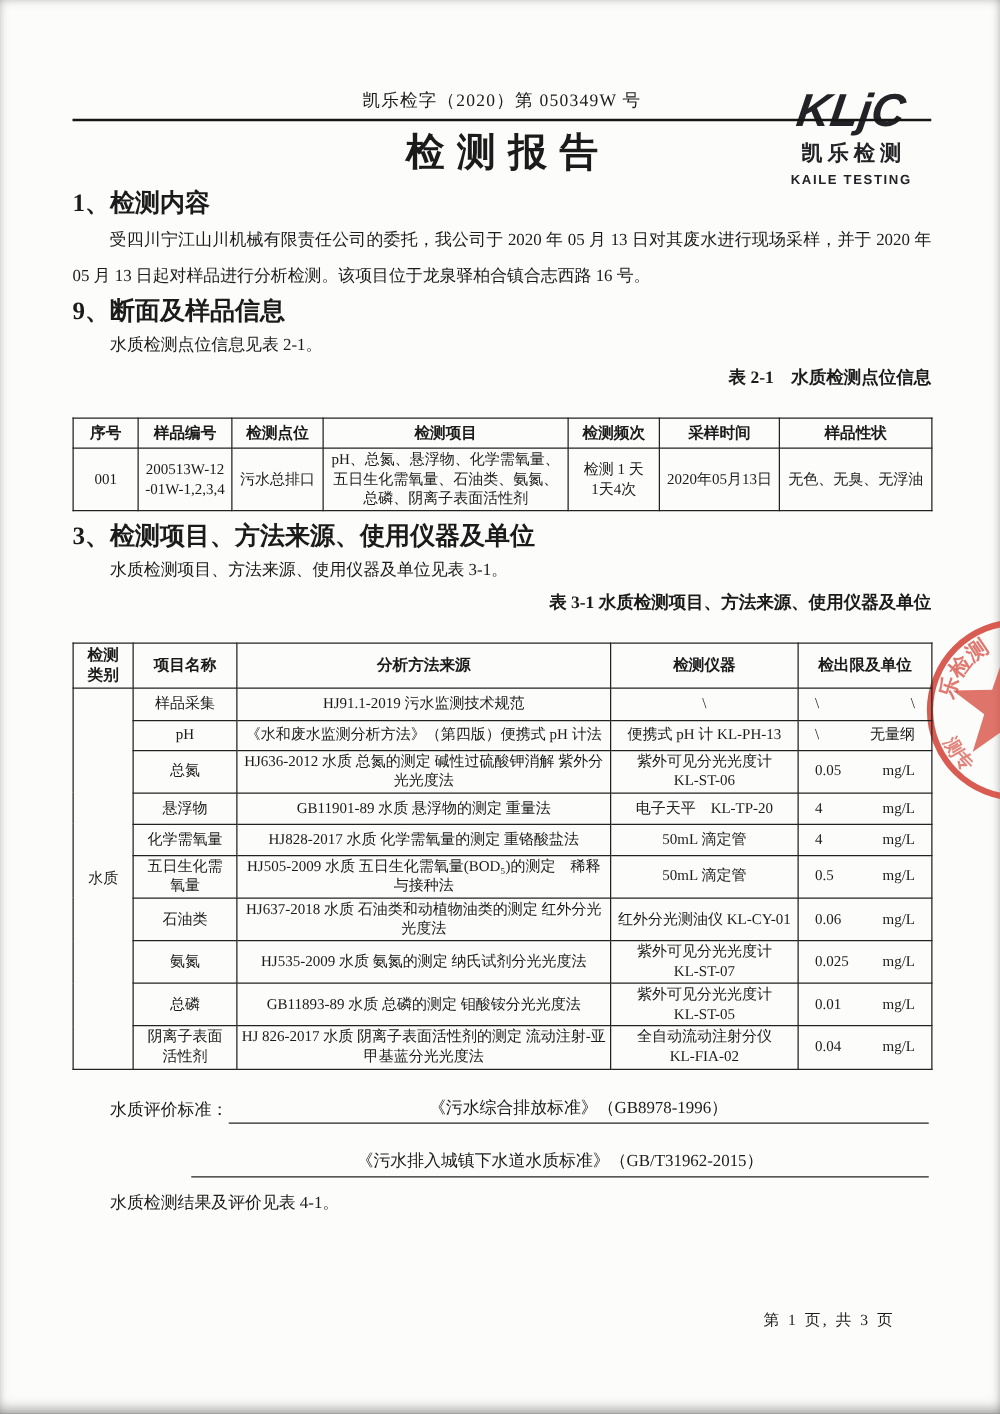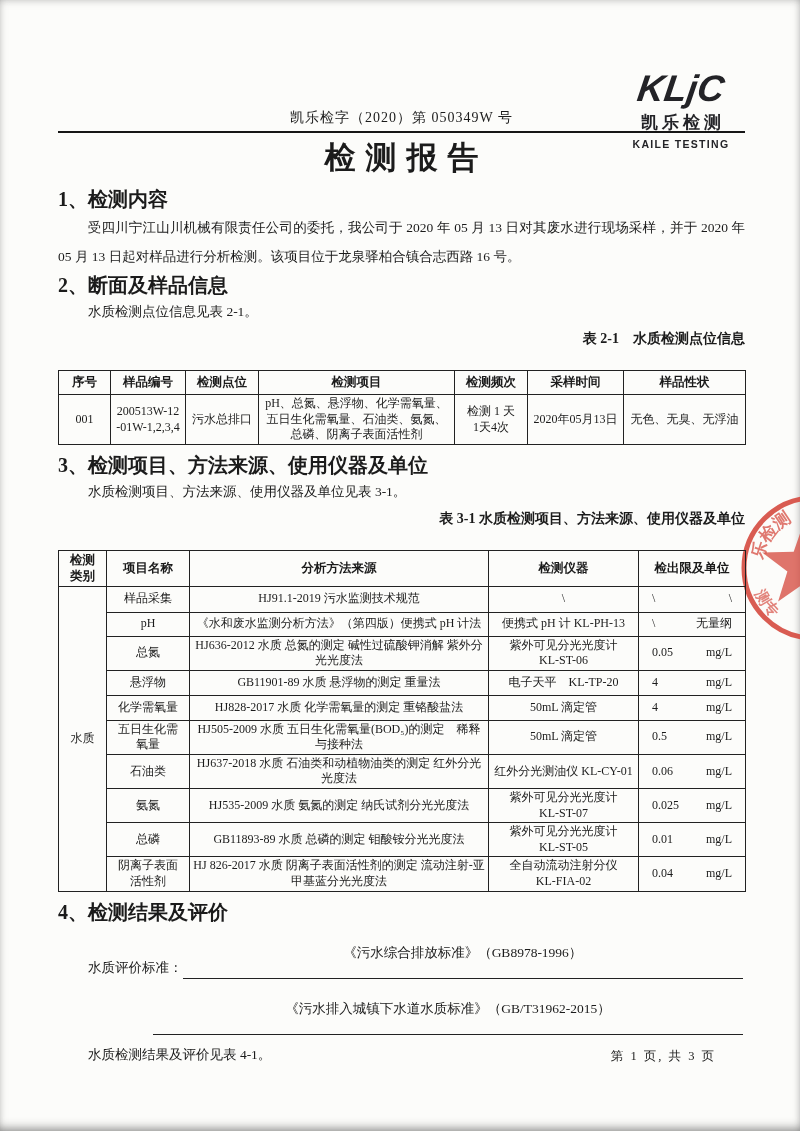--- a/index.html
+++ b/index.html
@@ -13,21 +13,21 @@
       inset 5px 0 8px -5px rgba(150,150,150,.28);
   }
   .content{position:absolute;left:58px;top:0;width:687px;}
   
   .logo{position:absolute;top:70px;right:58px;width:122px;text-align:center;color:#232327;
         font-family:"Liberation Sans",sans-serif;}
   .logo-mark{font-size:37px;font-weight:900;font-style:italic;transform:skewX(-8deg);line-height:1;}
   .logo-cn{font-size:17px;font-weight:800;letter-spacing:4px;text-indent:4px;margin-top:4px;}
   .logo-en{font-size:10.5px;font-weight:700;letter-spacing:1.3px;margin-top:4px;}
   
-  .docnum{margin-top:108px;text-align:center;font-size:14px;letter-spacing:1px;line-height:20px;}
+  .docnum{margin-top:72px;text-align:center;font-size:14px;letter-spacing:1px;line-height:20px;}
   .ruleline{border-bottom:2px solid #161616;margin-top:3px;}
   .title{text-align:center;font-size:31px;font-weight:700;letter-spacing:10px;text-indent:10px;
          margin-top:4px;line-height:42px;}
   
   .sec-heading{font-family:Liberation Serif, serif;font-weight:700;font-size:20px;
                line-height:21px;margin:10px 0 0 0;}
   .sec-heading.tight{margin-top:4px;}
   .para{font-size:13.5px;line-height:29px;text-indent:2.2em;margin-top:3px;text-align:justify;}
   .intro{font-size:13.5px;line-height:24px;margin-top:4px;padding-left:30px;}
   .tcaption{text-align:right;font-weight:700;font-size:14px;line-height:22px;margin-top:4px;}
@@ -35,21 +35,21 @@
   table{border-collapse:collapse;width:687px;table-layout:fixed;margin-top:20px;}
   td,th{border:1px solid #222;font-size:12px;text-align:center;vertical-align:middle;
         padding:1px 3px;line-height:1.3;overflow:hidden;}
   th{font-weight:700;font-size:12.5px;}
   .preline{white-space:pre-line;}
   .limcell{display:flex;justify-content:space-between;align-items:center;padding:0 10px;}
   
   .std-row{display:flex;align-items:flex-end;margin-top:19px;font-size:13.5px;line-height:22px;}
   .std-label{padding-left:30px;white-space:nowrap;}
   .std-spacer{width:95px;}
-  .std-line{flex:1;text-align:center;border-bottom:1.5px solid #222;padding-bottom:14px;margin-right:2px;}
+  .std-line{flex:1;text-align:center;border-bottom:1.5px solid #222;padding-bottom:1px;margin-right:2px;}
   .outro{font-size:13.5px;line-height:24px;margin-top:8px;padding-left:30px;}
   
   .footer{position:absolute;top:1048px;right:84px;font-size:12.5px;letter-spacing:2px;}
   
   .stamp{position:absolute;left:722px;top:462px;width:160px;height:212px;opacity:.88;}
 </style>
 </head>
 <body>
 
 <div class="page">
@@ -75,21 +75,21 @@
 
   <div class="content">
 
     <div class="docnum">凯乐检字（2020）第 050349W 号</div>
     <div class="ruleline"></div>
     <div class="title">检测报告</div>
 
     <div class="sec-heading">1、检测内容</div>
     <div class="para">受四川宁江山川机械有限责任公司的委托，我公司于 2020 年 05 月 13 日对其废水进行现场采样，并于 2020 年 05 月 13 日起对样品进行分析检测。该项目位于龙泉驿柏合镇合志西路 16 号。</div>
 
-    <div class="sec-heading tight">2、断面及样品信息</div>
+    <div class="sec-heading tight">9、断面及样品信息</div>
     <div class="intro">水质检测点位信息见表 2-1。</div>
     <div class="tcaption">表 2-1　水质检测点位信息</div>
 
     <table>
       <colgroup>
         <col style="width:52px">
           <col style="width:75px">
           <col style="width:73px">
           <col style="width:196px">
         <col style="width:73px">
@@ -258,21 +258,20 @@
           <td>
               <div class="limcell">
                 <span>0.04</span>
                 <span>mg/L</span>
               </div>
             </td>
         </tr>
       </tbody>
     </table>
 
-    <div class="sec-heading">4、检测结果及评价</div>
     <div class="std-row">
       <span class="std-label">水质评价标准：</span>
       <span class="std-line">《污水综合排放标准》（GB8978-1996）</span>
     </div>
     <div class="std-row">
       <span class="std-spacer"></span>
       <span class="std-line">《污水排入城镇下水道水质标准》（GB/T31962-2015）</span>
     </div>
     <div class="outro">水质检测结果及评价见表 4-1。</div>
 

